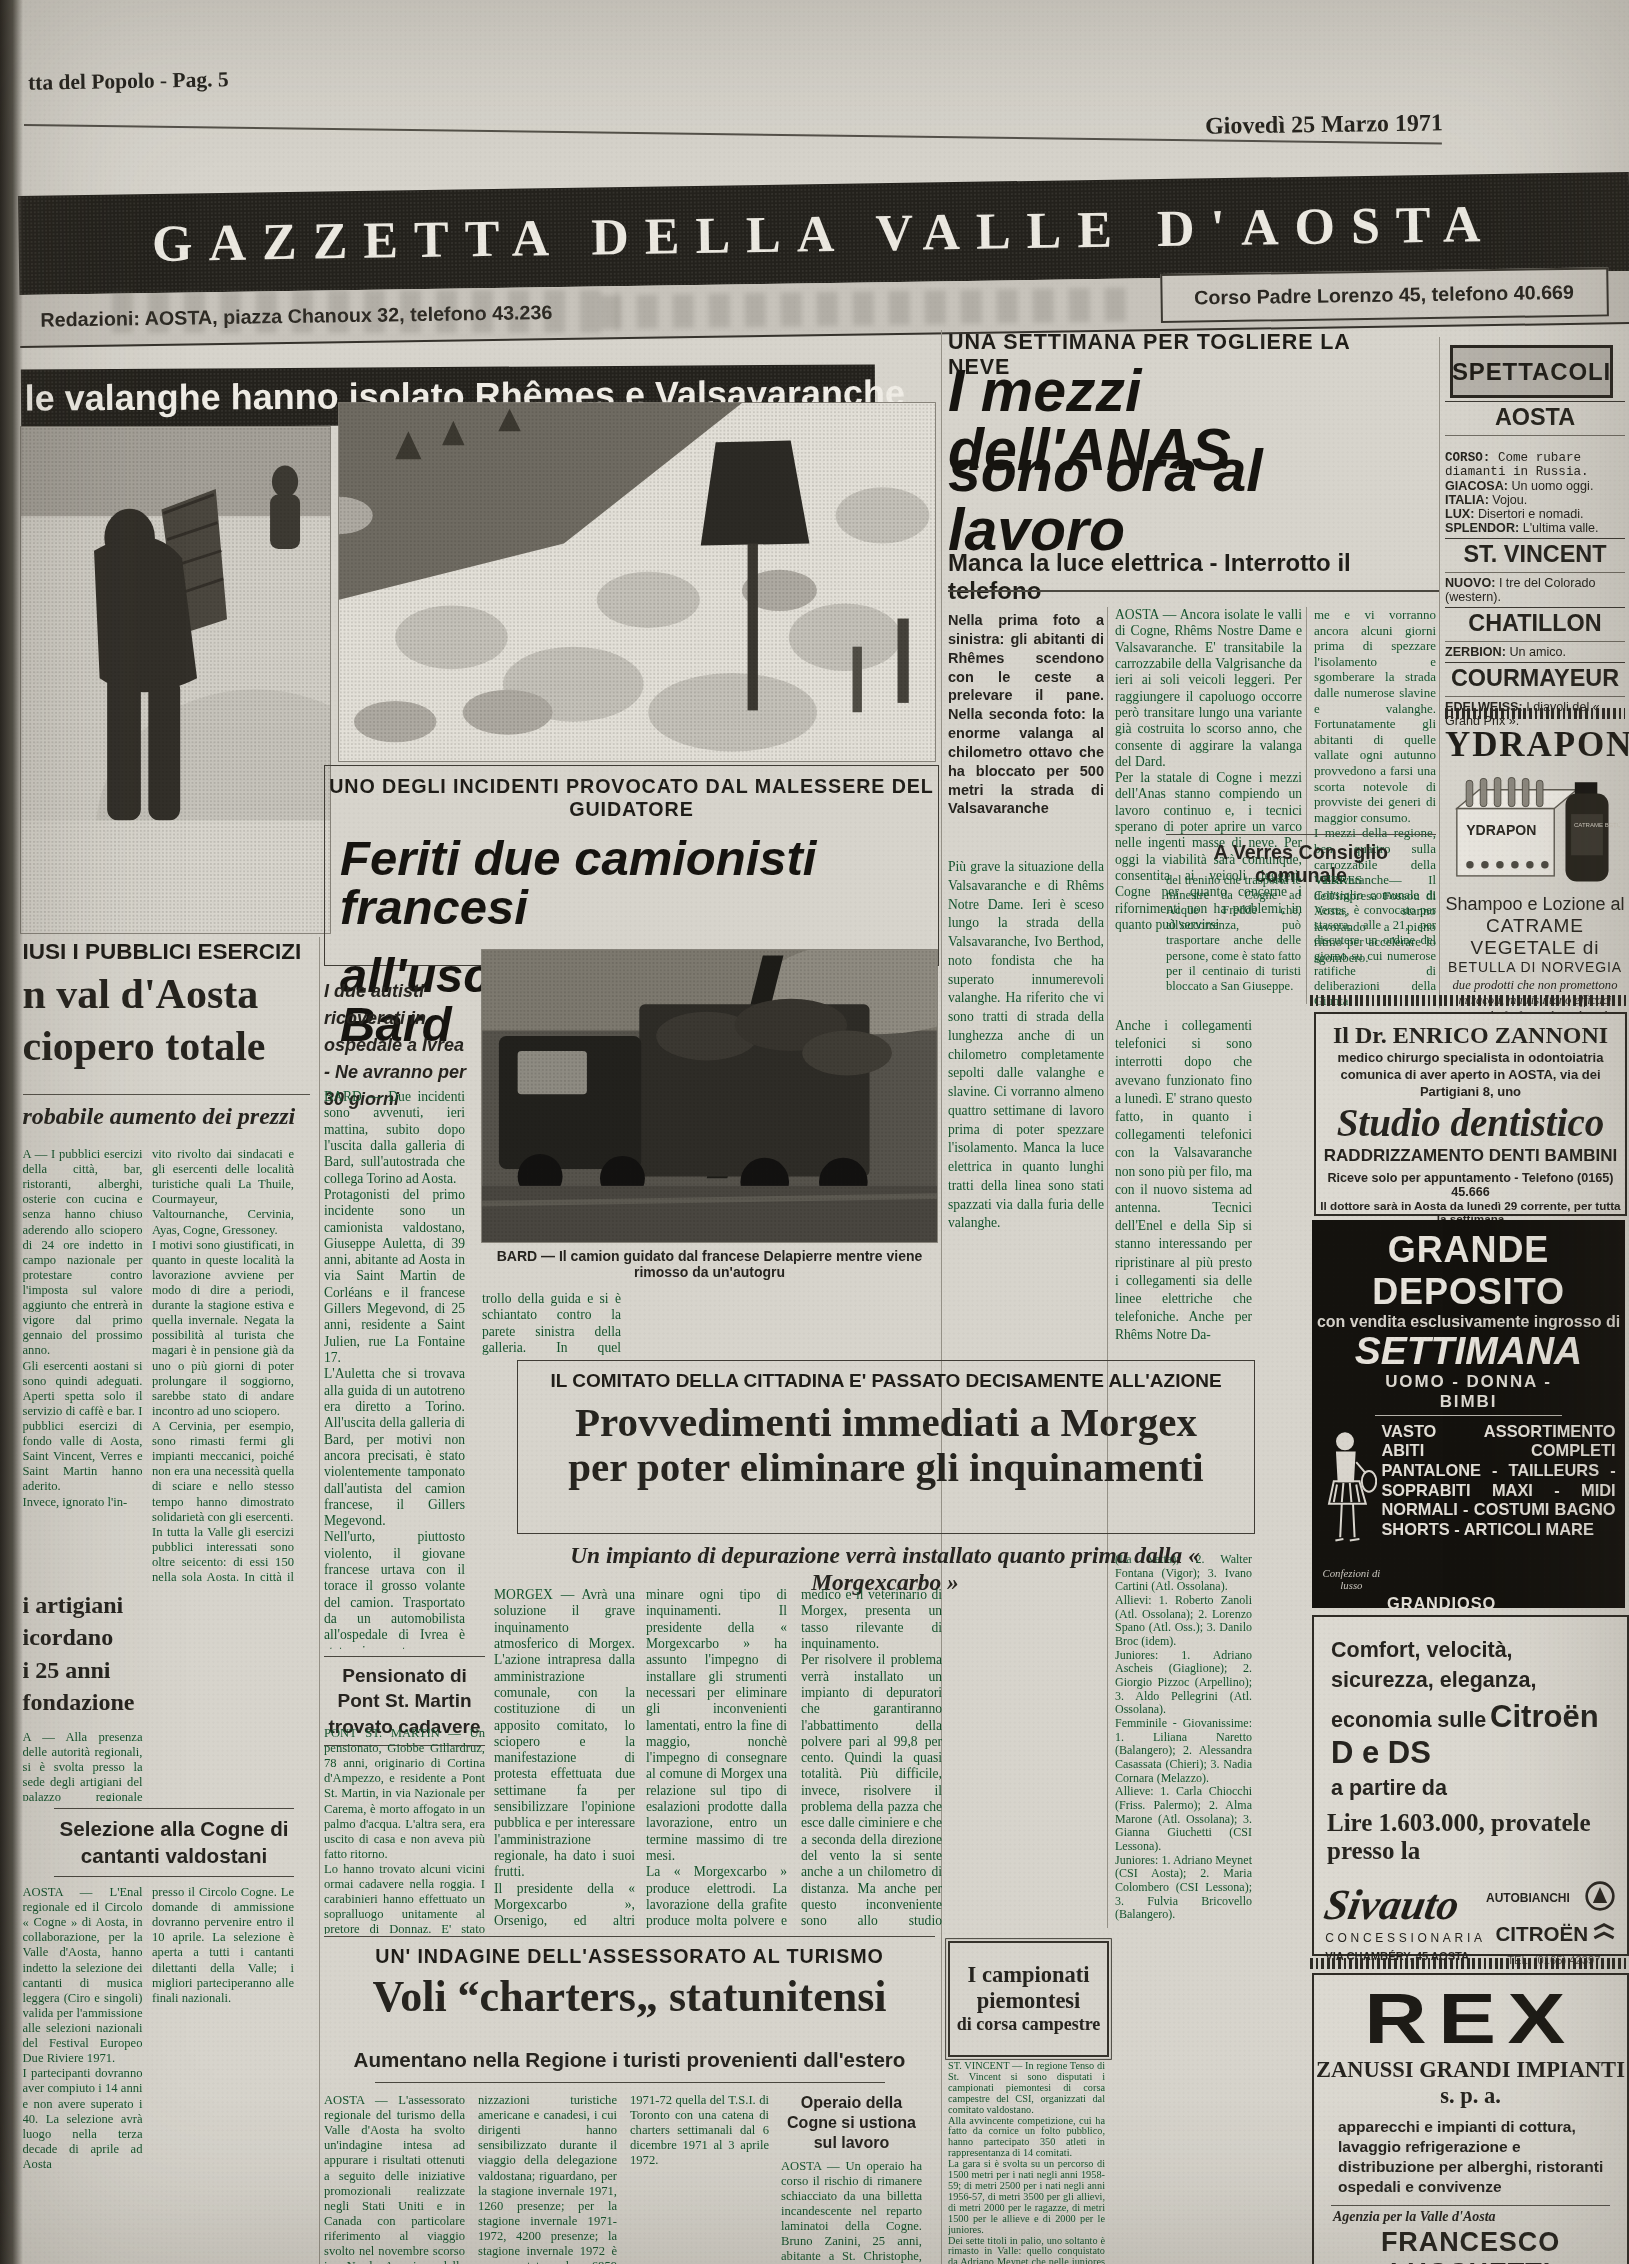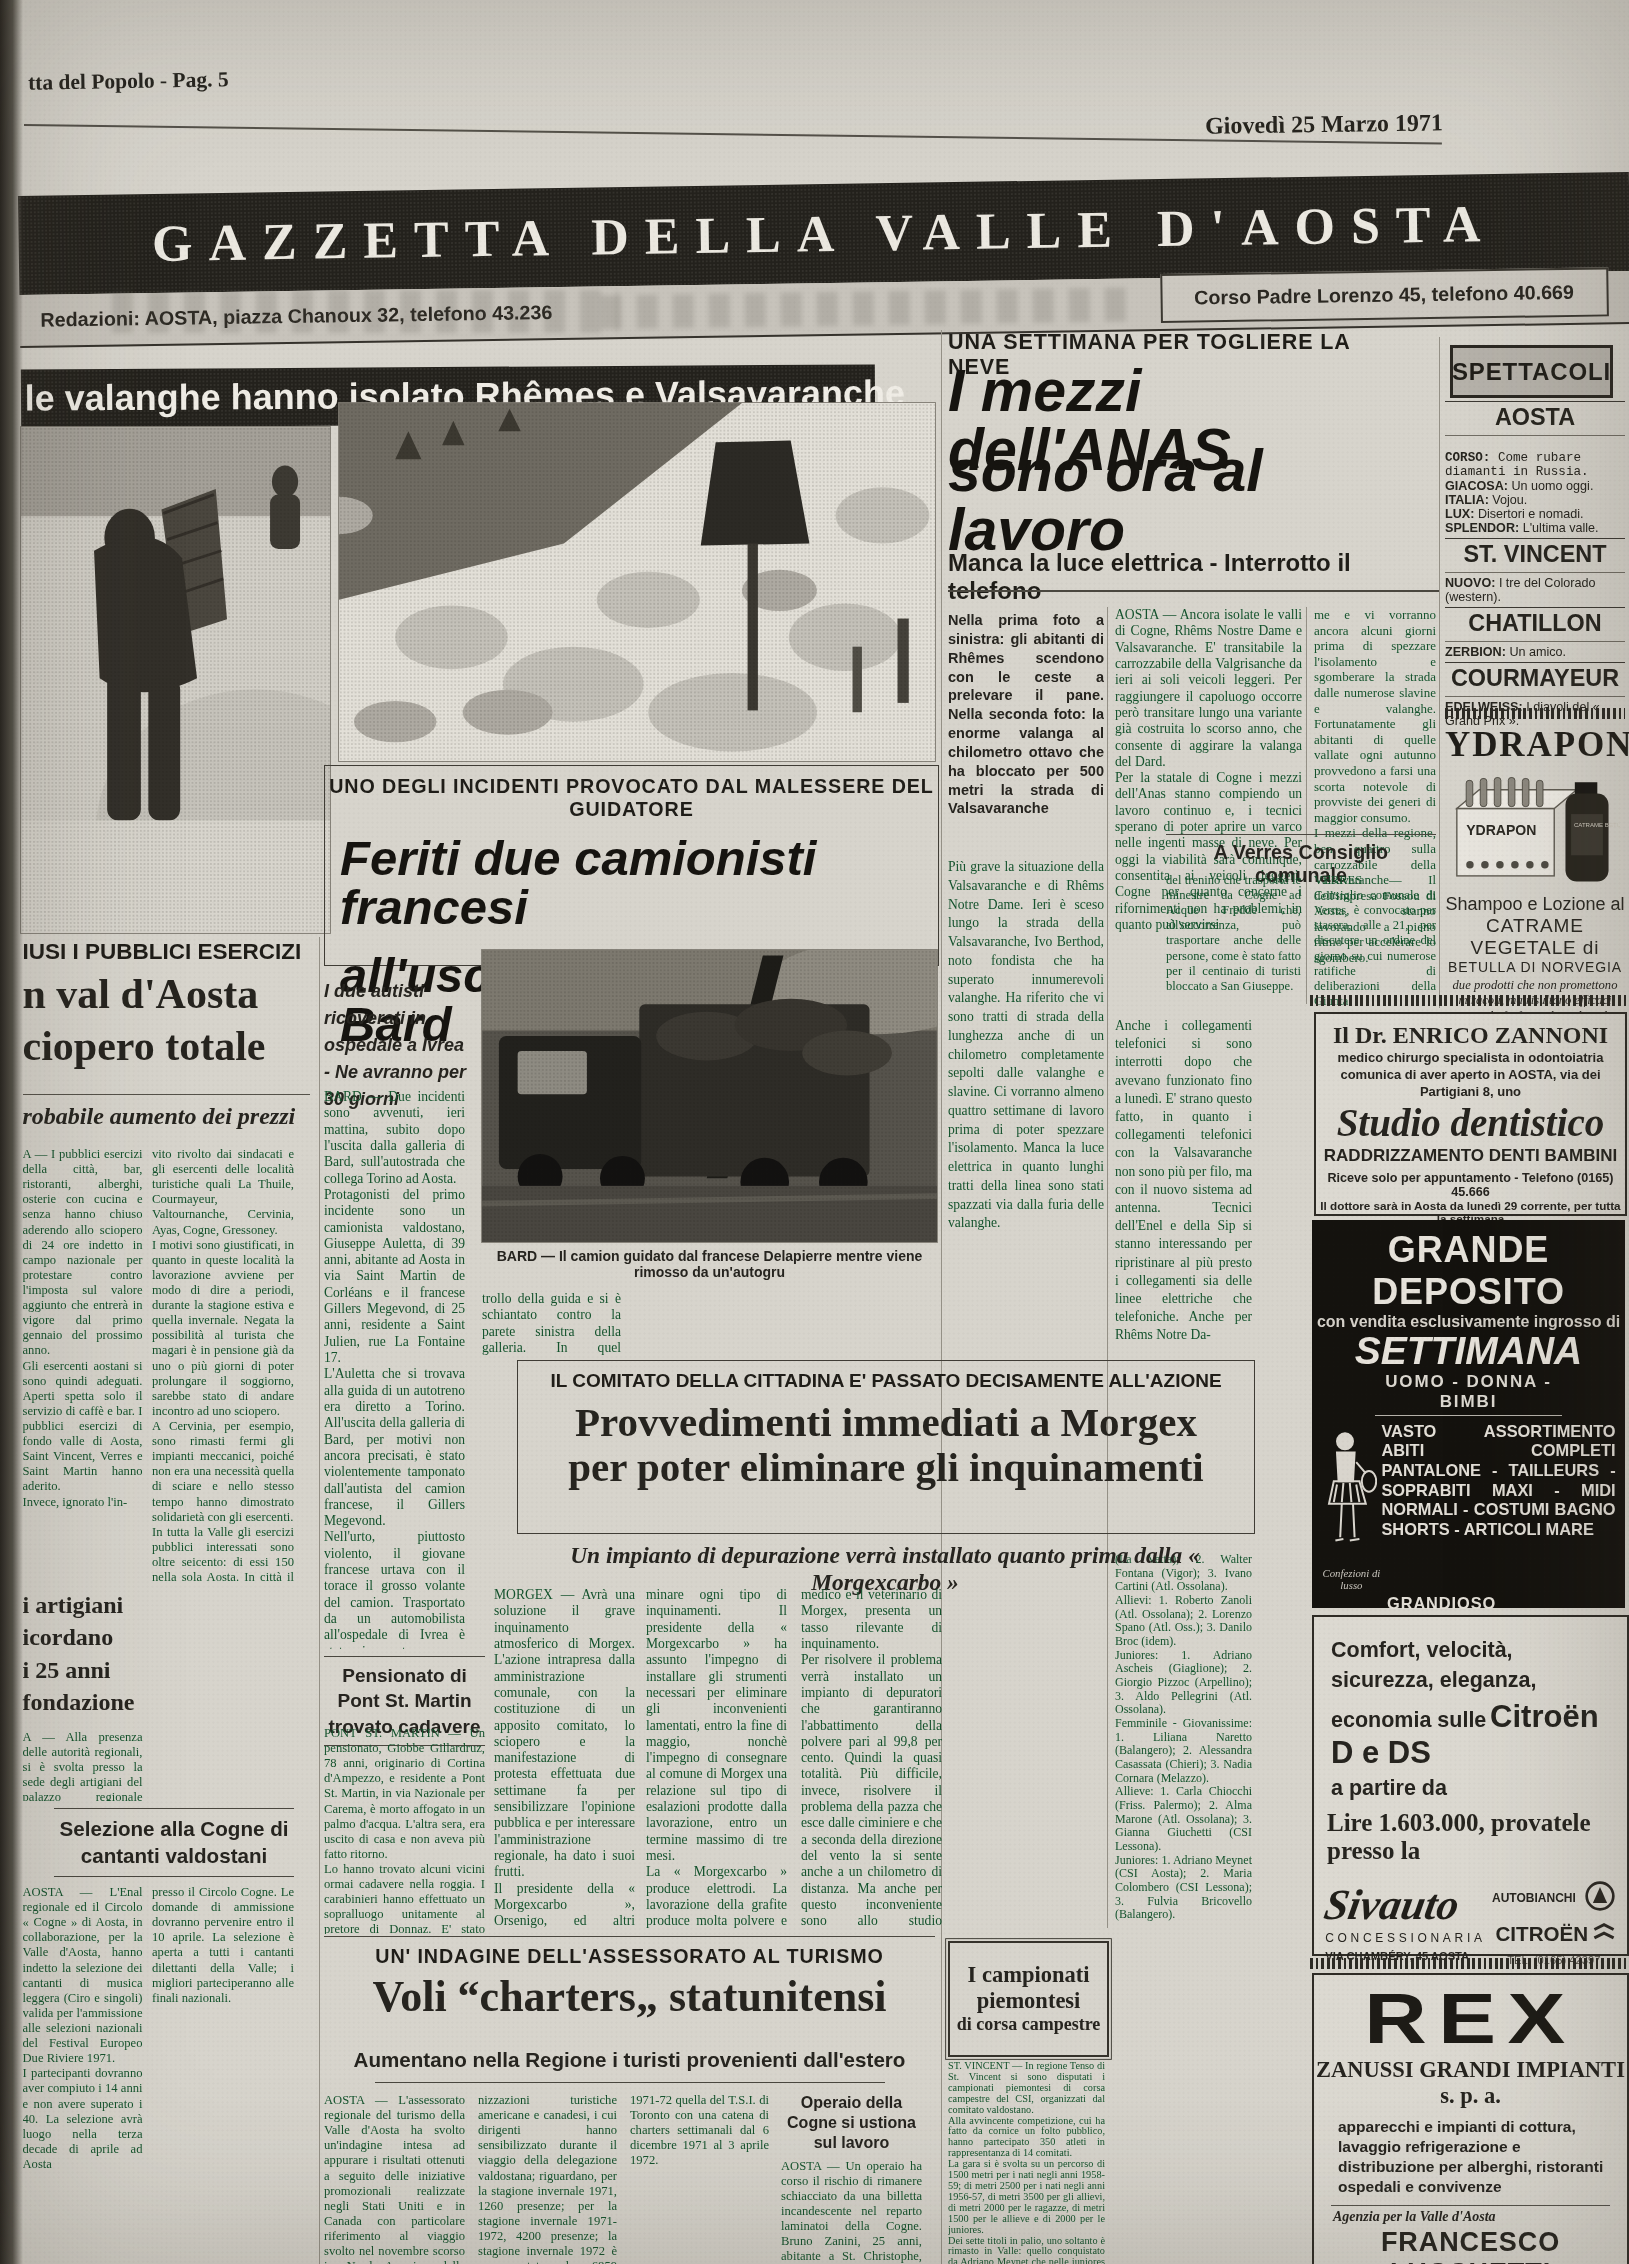--- a/index.html
+++ b/index.html
@@ -393,21 +393,21 @@
     </div>
     <div class="sans" style="font-weight:800;font-size:21.5px;padding:5.6px 0 0 17px;">a partire da</div>
     <div class="serif" style="font-weight:700;font-size:25px;padding:7.5px 0 0 13px;">Lire 1.603.000, provatele presso la</div>
     <div style="display:flex;margin-top:15px;padding:0 11.2px;">
       <div style="flex:1;">
         <div class="serif" style="font-style:italic;font-weight:700;font-size:43px;transform:skewX(-10deg);color:#211f1a;">Sivauto</div>
         <div class="sans" style="font-size:12px;letter-spacing:3.7px;margin-top:1.9px;">CONCESSIONARIA</div>
         <div class="sans" style="font-size:11.2px;font-weight:700;margin-top:5.6px;">VIA CHAMBÉRY, 45  AOSTA</div>
       </div>
       <div style="width:124px;flex:none;text-align:center;">
-        <div style="display:flex;align-items:center;justify-content:flex-end;gap:8px;">
+        <div style="display:flex;align-items:center;justify-content:flex-end;gap:14px;">
           <span class="sans" style="font-weight:900;font-size:12px;">AUTOBIANCHI</span>
           <span>
             <svg width="32" height="32" viewBox="0 0 36 36">
                 <circle cx="18" cy="18" r="15" fill="none" stroke="#2a2722" stroke-width="3"></circle>
                 <path d="M10,26 L18,8 L26,26 Z" fill="#2a2722"></path>
               </svg>
           </span>
         </div>
         <div style="display:flex;align-items:flex-end;justify-content:flex-end;gap:3.7px;margin-top:5.6px;">
           <span class="sans" style="font-weight:900;font-size:20.6px;">CITROËN</span>

